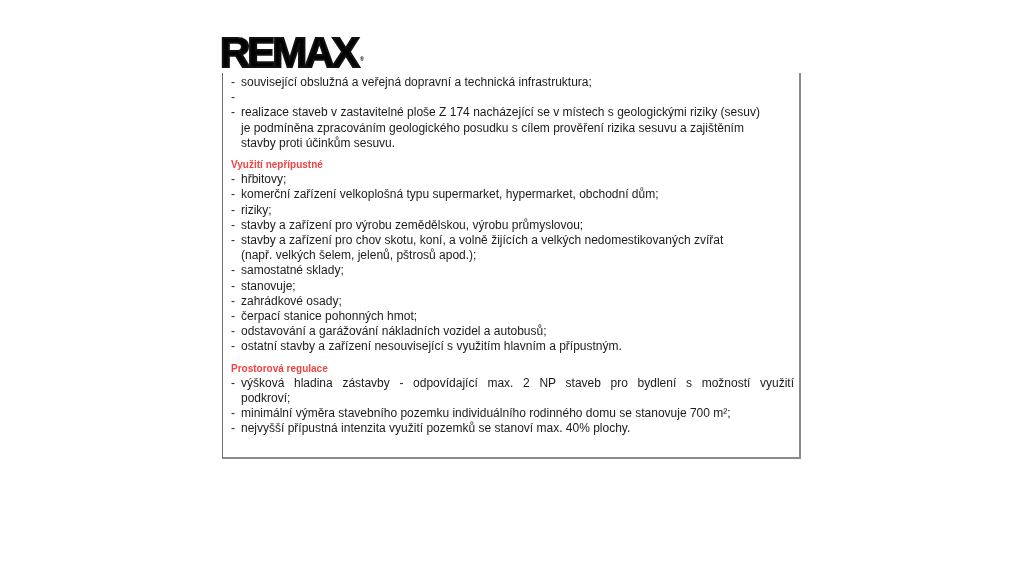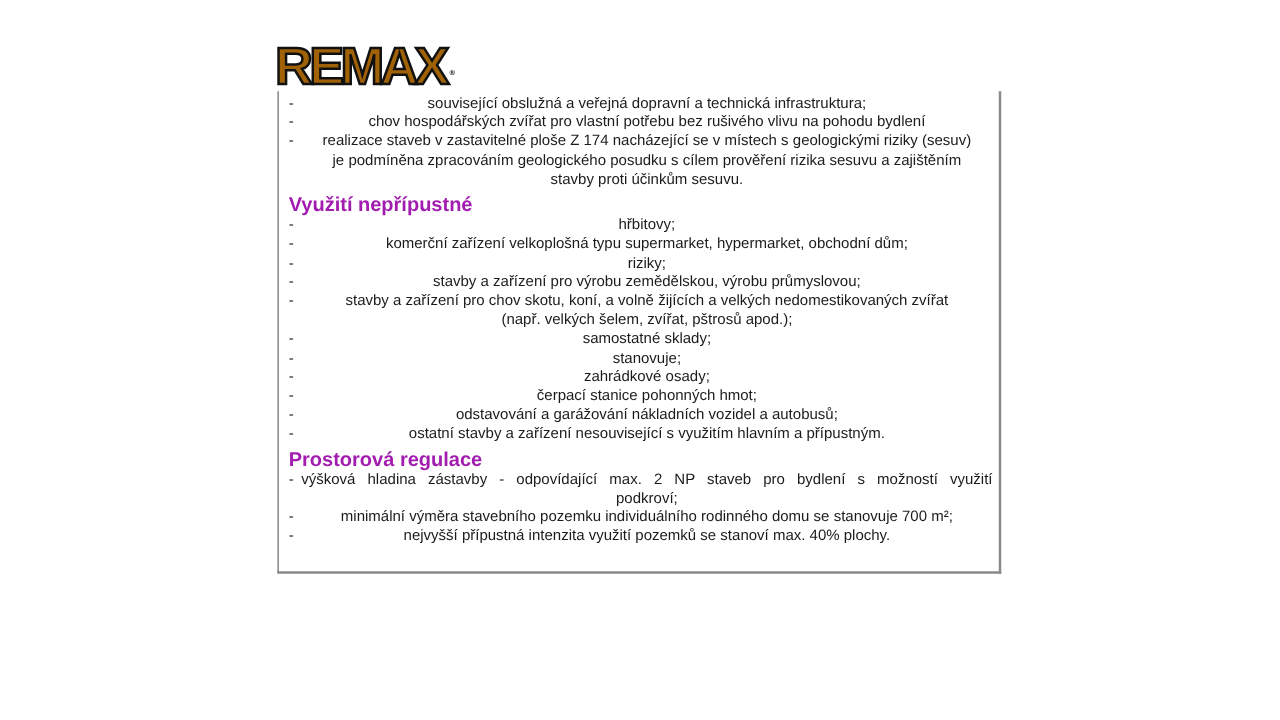--- a/index.html
+++ b/index.html
@@ -16,21 +16,21 @@
   .logo {
     position: absolute;
     left: 220px; top: 33px;
     white-space: nowrap;
     line-height: 40px;
   }
   .logo-text {
     font-size: 42px;
     font-weight: bold;
     letter-spacing: -3px;
-    color: #a16207;
+    color: #000000;
     -webkit-text-stroke: 2px #111111;
   }
   .logo-mark {
     display: inline-block;
     font-size: 6px;
     font-weight: bold;
     color: #111111;
     vertical-align: top;
     margin: 6px 0 0 3px;
   }
@@ -43,36 +43,35 @@
     box-sizing: border-box;
     border-left: 1px solid #6e6e6e;
     border-right: 2px solid #8a8a8a;
     border-bottom: 2px solid #8a8a8a;
     background: #ffffff;
     padding: 2px 5px 0 8px;
     overflow: hidden;
   }
   .section + .section { margin-top: 6px; }
   .heading {
-    font-size: 16px;
+    font-size: 10px;
     line-height: 15.2px;
     font-weight: bold;
-    color: #a21caf;
+    color: #ef4444;
   }
   .item { display: flex; align-items: flex-start; }
   .dash {
     flex: 0 0 10px;
     font-size: 12px;
     line-height: 15.2px;
   }
   .itext { flex: 1 1 auto; min-width: 0; }
   .line {
     font-size: 12px;
     line-height: 15.2px;
-    text-align: center;
   }
   .line.stretch {
     text-align: justify;
     text-align-last: justify;
   }
 </style>
 </head>
 <body>
 
 <div class="logo">
@@ -83,21 +82,20 @@
     <div class="section">
       <div class="item">
         <span class="dash">-</span>
         <div class="itext">
           <div class="line">související obslužná a veřejná dopravní a technická infrastruktura;</div>
         </div>
       </div>
       <div class="item">
         <span class="dash">-</span>
         <div class="itext">
-          <div class="line">chov hospodářských zvířat pro vlastní potřebu bez rušivého vlivu na pohodu bydlení</div>
         </div>
       </div>
       <div class="item">
         <span class="dash">-</span>
         <div class="itext">
           <div class="line">realizace staveb v zastavitelné ploše Z 174 nacházející se v místech s geologickými riziky (sesuv)</div>
           <div class="line">je podmíněna zpracováním geologického posudku s cílem prověření rizika sesuvu a zajištěním</div>
           <div class="line">stavby proti účinkům sesuvu.</div>
         </div>
       </div>
@@ -125,21 +123,21 @@
       <div class="item">
         <span class="dash">-</span>
         <div class="itext">
           <div class="line">stavby a zařízení pro výrobu zemědělskou, výrobu průmyslovou;</div>
         </div>
       </div>
       <div class="item">
         <span class="dash">-</span>
         <div class="itext">
           <div class="line">stavby a zařízení pro chov skotu, koní, a volně žijících a velkých nedomestikovaných zvířat</div>
-          <div class="line">(např. velkých šelem, zvířat, pštrosů apod.);</div>
+          <div class="line">(např. velkých šelem, jelenů, pštrosů apod.);</div>
         </div>
       </div>
       <div class="item">
         <span class="dash">-</span>
         <div class="itext">
           <div class="line">samostatné sklady;</div>
         </div>
       </div>
       <div class="item">
         <span class="dash">-</span>

